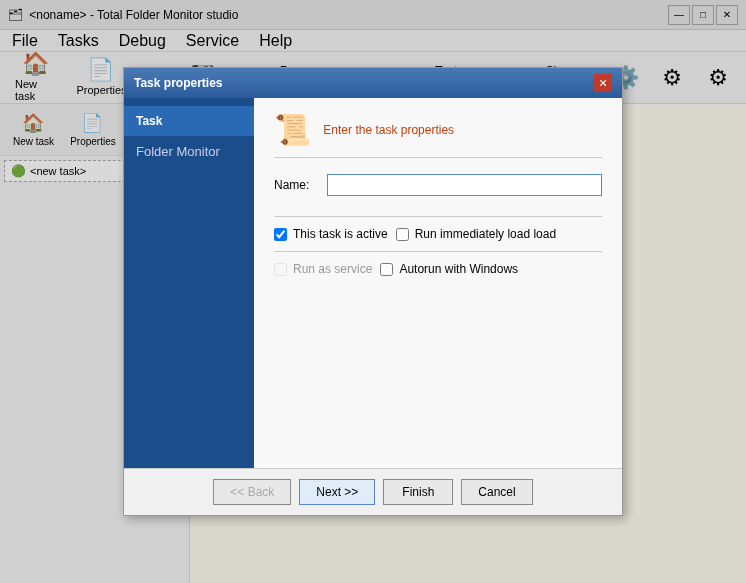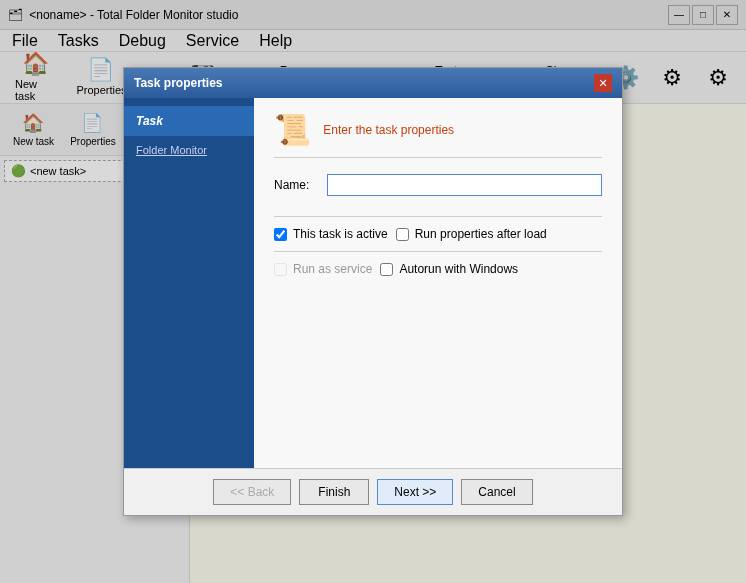--- a/index.html
+++ b/index.html
@@ -183,25 +183,23 @@
     .dialog-sidebar-item {
       padding: 8px 12px;
       color: #cce;
       font-size: 12px;
       cursor: pointer;
     }
     .dialog-sidebar-item.active {
       background: #2a6ab5;
       color: white;
       font-weight: bold;
-      font-style: italic;
     }
     .dialog-sidebar-item.sub {
-      font-size: 11px;
-      text-decoration: underline;
+      font-size: 13px;
     }
 
     
     .dialog-content {
       flex: 1;
       padding: 14px 20px;
       background: #f8f8f8;
     }
     .dialog-header {
       display: flex;
@@ -405,39 +403,39 @@
 
         <hr class="dialog-divider">
 
         <div class="dialog-checkbox-group">
           <div class="dialog-checkbox-item">
             <input type="checkbox" checked="" style="">
             <span>This task is active</span>
           </div>
           <div class="dialog-checkbox-item">
             <input type="checkbox" style="">
-            <span>Run properties after load</span>
+            <span>Run immediately load load</span>
           </div>
         </div>
 
         <hr class="dialog-divider">
 
         <div class="dialog-checkbox-group">
           <div class="dialog-checkbox-item disabled">
             <input type="checkbox" disabled="" style="">
             <span>Run as service</span>
           </div>
           <div class="dialog-checkbox-item">
             <input type="checkbox" style="">
             <span>Autorun with Windows</span>
           </div>
         </div>
       </div>
     </div>
 
     <div class="dialog-footer">
       <button class="dialog-footer-btn" disabled="">&lt;&lt; Back</button>
+      <button class="dialog-footer-btn primary">Next &gt;&gt;</button>
       <button class="dialog-footer-btn">Finish</button>
-      <button class="dialog-footer-btn primary">Next &gt;&gt;</button>
       <button class="dialog-footer-btn">Cancel</button>
     </div>
   </div>
 </div>
 
 </body></html>

